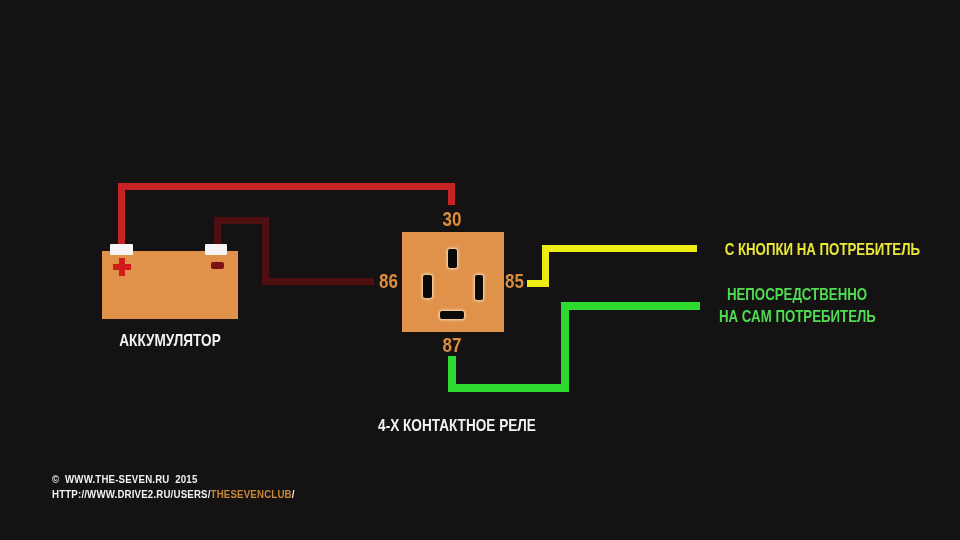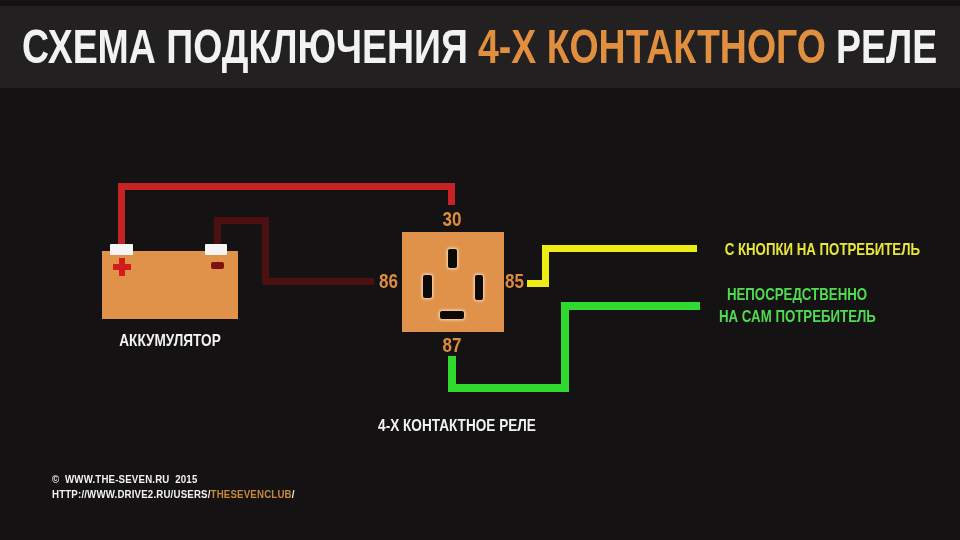--- a/index.html
+++ b/index.html
@@ -95,27 +95,20 @@
   }
   .footer-line.one { top: 474px; }
   .footer-line.two { top: 489px; }
   .footer-link { color: var(--link-orange, #C9893B); }
 </style>
 </head>
 <body>
 
 <div class="stage">
 
-  <div class="title-bar">
-    <div class="title-row">
-      <span class="t-white">СХЕМА ПОДКЛЮЧЕНИЯ</span>
-      <span class="t-orange">4-Х КОНТАКТНОГО</span>
-      <span class="t-white">РЕЛЕ</span>
-    </div>
-  </div>
 
   <div class="wire red abs" style="left:118px; top:186px; width:7px; height:58px;"></div>
   <div class="wire red abs" style="left:118px; top:183px; width:337px; height:7px;"></div>
   <div class="wire red abs" style="left:448px; top:183px; width:7px; height:22px;"></div>
 
   <div class="wire darkred abs" style="left:214px; top:217px; width:7px; height:28px;"></div>
   <div class="wire darkred abs" style="left:214px; top:217px; width:55px; height:7px;"></div>
   <div class="wire darkred abs" style="left:262px; top:217px; width:7px; height:68px;"></div>
   <div class="wire darkred abs" style="left:262px; top:278px; width:112px; height:7px;"></div>
 

